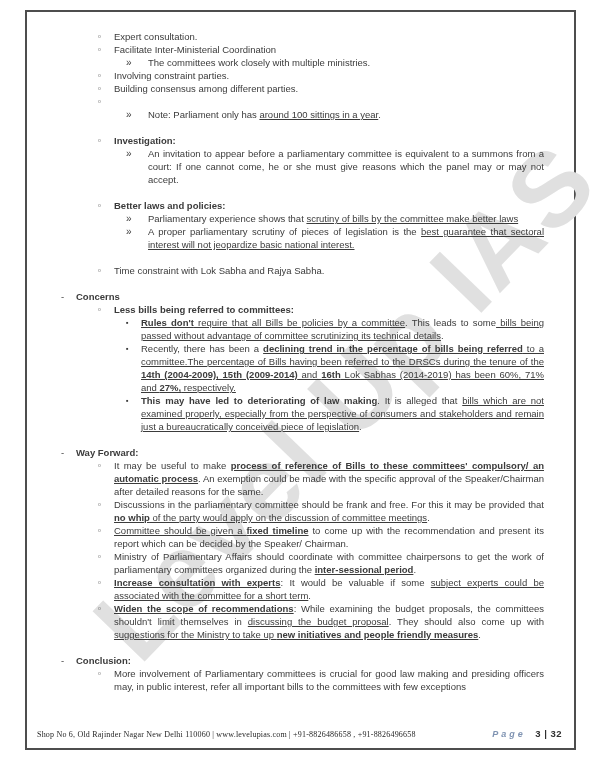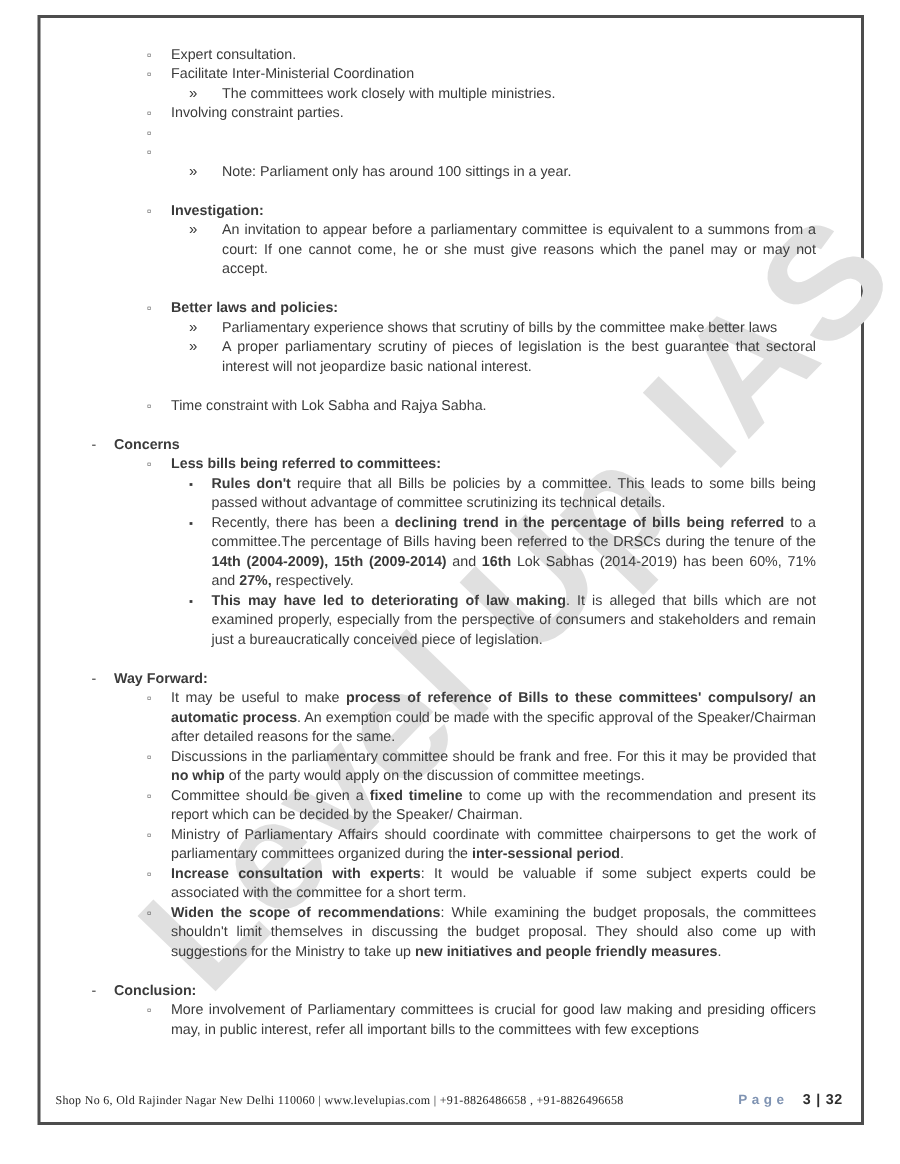--- a/index.html
+++ b/index.html
@@ -34,31 +34,31 @@
   .para .blt{flex:0 0 auto;line-height:13px;}
   .para.dash{padding-left:34px;}
   .para.l1{padding-left:71px;}
   .para.l2{padding-left:99px;}
   .blt.dash{width:15px;}
   .blt.square{width:16px;font-size:8px;}
   .blt.arrow{width:22px;font-size:10px;}
   .blt.filled_square{width:15px;font-size:7.5px;}
   .txt{flex:1 1 auto;text-align:justify;}
   .txt .b{font-weight:bold;}
-  .txt .u{}
+  .txt .u{text-decoration:underline;}
   .footer{
     position:absolute;z-index:1;left:10px;right:12px;bottom:7px;
     display:flex;justify-content:space-between;align-items:baseline;
   }
   .footer .addr{
     font-family:"Liberation Serif", serif;
     font-size:8px;color:var(--c-footer);letter-spacing:0.2px;
   }
   .footer .pageword{
-    font-size:9px;letter-spacing:3px;color:var(--c-page-label);font-weight:bold;
+    font-size:9px;letter-spacing:3px;color:var(--c-page-label);font-weight:bold;font-style:italic;
   }
   .footer .pagenum{
     font-size:9.5px;font-weight:bold;color:var(--c-page-num);margin-left:5px;
     letter-spacing:0.5px;
     text-align:right;
   }
 </style>
 </head>
 <body>
 
@@ -77,20 +77,21 @@
       <div class="para l2">
         <span class="blt arrow">»</span>
         <div class="txt"><span>The committees work closely with multiple ministries.</span></div>
       </div>
       <div class="para l1">
         <span class="blt square">▫</span>
         <div class="txt"><span>Involving constraint parties.</span></div>
       </div>
       <div class="para l1">
         <span class="blt square">▫</span>
+        <div class="txt"><span>Building consensus among different parties.</span></div>
       </div>
       <div class="para l1">
         <span class="blt square">▫</span>
       </div>
       <div class="para l2">
         <span class="blt arrow">»</span>
         <div class="txt"><span>Note: Parliament only has </span><span class="u">around 100 sittings in a year</span><span>.</span></div>
       </div>
       <div class="para l1 gap">
         <span class="blt square">▫</span>

